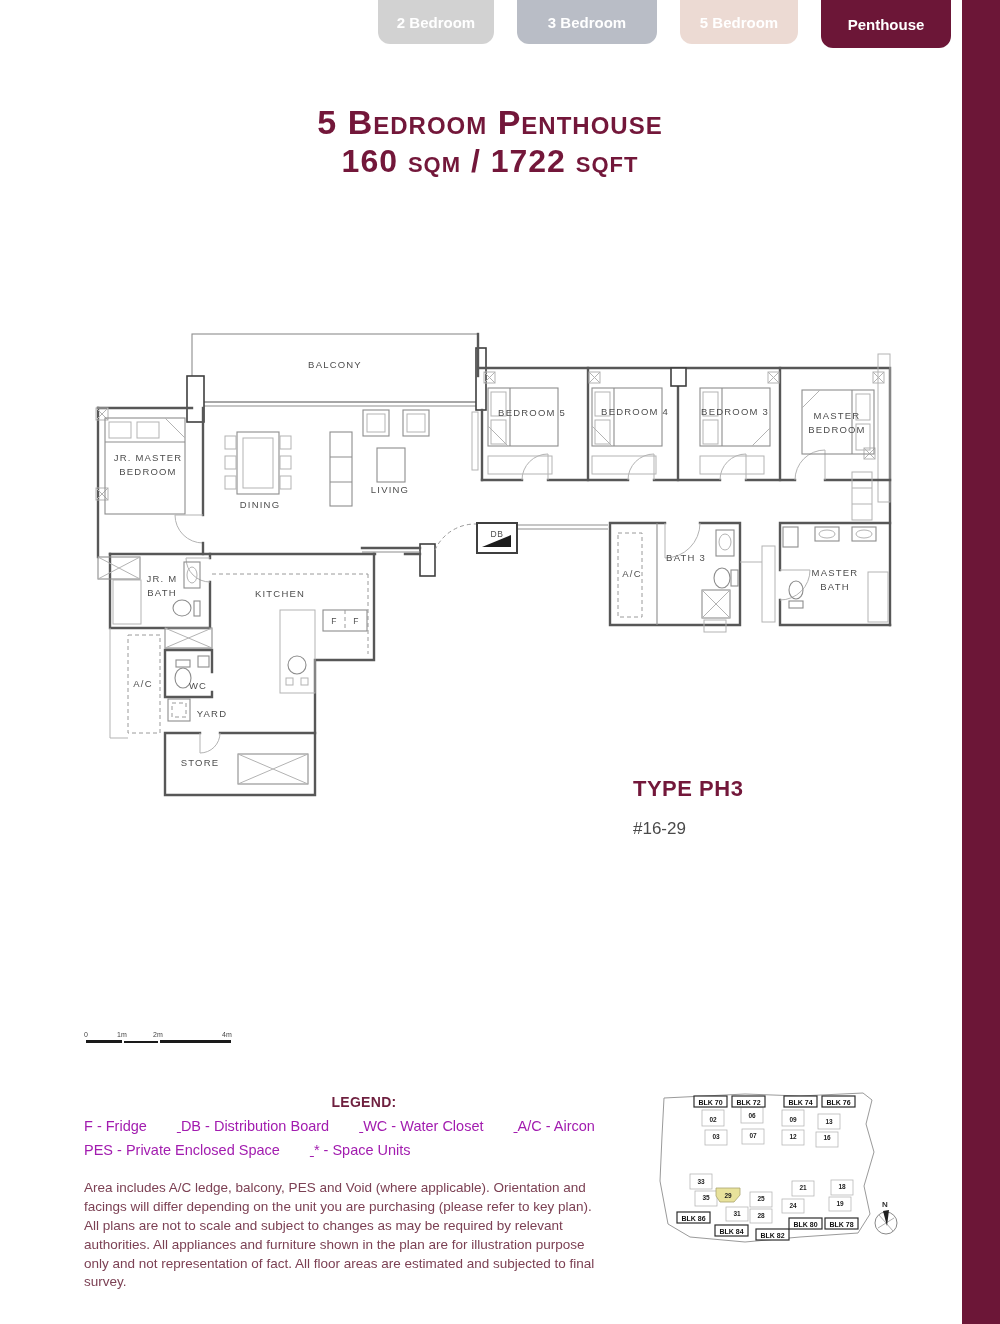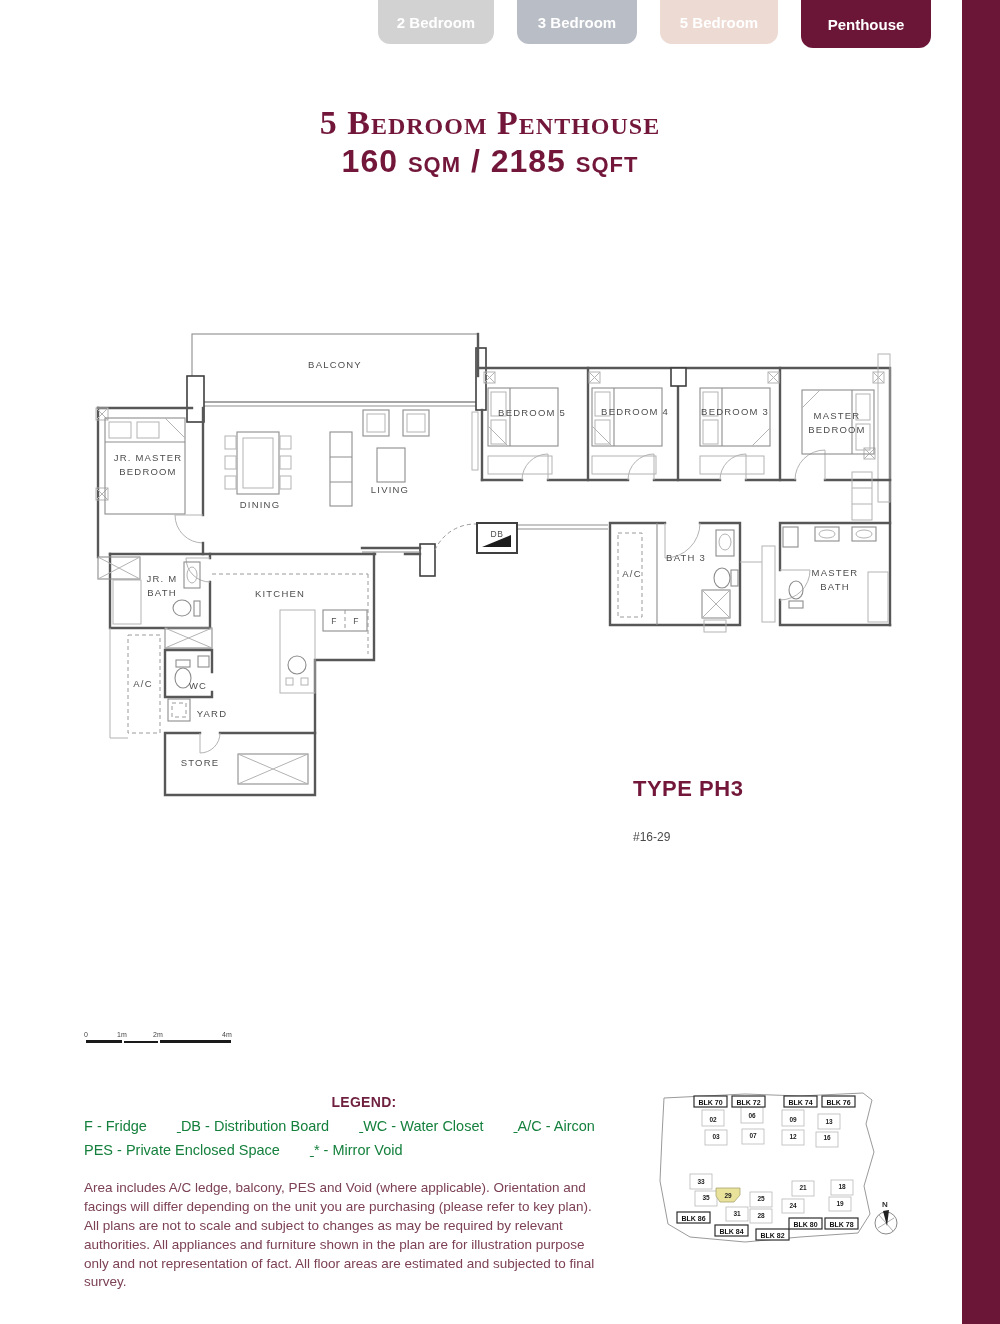--- a/index.html
+++ b/index.html
@@ -5,49 +5,49 @@
   html,body{margin:0;padding:0;background:#fff;}
   .page{position:relative;width:1000px;height:1324px;background:#ffffff;overflow:hidden;
         font-family:"Liberation Sans",sans-serif;}
   
   .strip{position:absolute;left:962px;top:0;width:38px;height:1324px;background:#6C1637;}
   
   .tabs{position:absolute;left:378px;top:0;display:flex;gap:23px;}
   .tab{height:44px;border-radius:0 0 12px 12px;color:#fff;font-weight:bold;font-size:15px;
        display:flex;align-items:center;justify-content:center;cursor:pointer;}
   .tab-2br{width:116px;background:#D2D2D2;}
-  .tab-3br{width:120px;background:#B9BDC6;}
+  .tab-3br{width:140px;background:#B9BDC6;}
   .tab-4br{width:118px;background:#ECDAD3;}
   .tab-ph{width:130px;background:#6C1637;height:48px;}
   
   .title-wrap{position:absolute;left:90px;top:104px;width:800px;text-align:center;color:#73173A;}
-  .title-line1{font-size:34px;font-weight:bold;font-variant:small-caps;letter-spacing:1px;line-height:1.1;font-family:Liberation Serif, serif;}
+  .title-line1{font-size:34px;font-weight:bold;font-variant:small-caps;letter-spacing:1px;line-height:1.1;}
   .title-line2{font-size:32px;font-weight:bold;font-variant:small-caps;letter-spacing:1px;line-height:1.15;margin-top:2px;}
   
   .plan{position:absolute;left:80px;top:320px;width:820px;height:500px;}
   .wall{stroke:#575757;stroke-width:2.4;fill:none;stroke-linecap:square;}
   .thin{stroke:#8d8d8d;stroke-width:1.1;fill:none;}
   .lite{stroke:#b3b3b3;stroke-width:1;fill:none;}
   .dash{stroke:#9a9a9a;stroke-width:1;fill:none;stroke-dasharray:4 3;}
   .pier{fill:#ffffff;stroke:#3f3f3f;stroke-width:1.6;}
   .rlabel{font-family:"Liberation Sans",sans-serif;font-size:9.5px;fill:#4d4d4d;
           letter-spacing:1.2px;text-anchor:middle;}
   .slab{font-family:"Liberation Sans",sans-serif;font-size:8.5px;fill:#4d4d4d;
         letter-spacing:.5px;text-anchor:middle;}
   
   .type-wrap{position:absolute;left:633px;top:763px;}
   .type-label{font-size:22px;font-weight:bold;color:#73173A;letter-spacing:.5px;margin-top:13px;}
-  .unit-label{font-size:12px;color:#4a4a4a;margin-top:28px;}
+  .unit-label{font-size:17px;color:#4a4a4a;margin-top:17px;}
   
   .scalebar{position:absolute;left:84px;top:1029px;width:160px;height:20px;}
   .scl{font-family:"Liberation Sans",sans-serif;font-size:7px;fill:#444;}
   
   .legend{position:absolute;left:84px;top:1094px;width:560px;}
   .legend-title{font-size:14px;font-weight:bold;color:#6E1F3E;letter-spacing:.3px;text-align:center;}
-  .legend-row{margin-top:8px;font-size:14.5px;color:#15803d;text-decoration:underline;}
+  .legend-row{margin-top:8px;font-size:14.5px;color:#a21caf;text-decoration:underline;}
   .legend-item{display:inline-block;margin-right:30px;}
   
   .disclaimer{position:absolute;left:84px;top:1179px;width:520px;font-size:13.5px;
               color:#7C4154;line-height:1.4;}
   
   .siteplan{position:absolute;left:650px;top:1086px;width:256px;height:170px;}
   .sbound{stroke:#9a9a9a;stroke-width:1;fill:none;}
   .sbox{fill:#ffffff;stroke:#2e2e2e;stroke-width:1.2;}
   .sboxt{font-family:"Liberation Sans",sans-serif;font-size:7px;font-weight:bold;fill:#111;text-anchor:middle;}
   .sunit{font-family:"Liberation Sans",sans-serif;font-size:6.5px;font-weight:bold;fill:#222;text-anchor:middle;}
@@ -62,21 +62,21 @@
 
   <div class="tabs">
     <div class="tab tab-2br">2 Bedroom</div>
     <div class="tab tab-3br">3 Bedroom</div>
     <div class="tab tab-4br">5 Bedroom</div>
     <div class="tab tab-ph">Penthouse</div>
   </div>
 
   <div class="title-wrap">
     <div class="title-line1">5 Bedroom Penthouse</div>
-    <div class="title-line2">160 sqm / 2185 sqft</div>
+    <div class="title-line2">160 sqm / 1722 sqft</div>
   </div>
 
   <div class="plan">
   <svg viewBox="0 0 820 500" width="820" height="500">
 
     <g>
       <rect class="thin" x="112" y="14" width="286" height="68"></rect>
       <line class="thin" x1="112" y1="82" x2="398" y2="82"></line>
       <line class="thin" x1="112" y1="86" x2="398" y2="86"></line>
       <rect class="pier" x="107" y="56" width="17" height="46"></rect>
@@ -312,21 +312,21 @@
   <div class="legend">
     <div class="legend-title">LEGEND:</div>
     <div class="legend-row">
       <span class="legend-item">F - Fridge</span>
       <span class="legend-item">DB - Distribution Board</span>
       <span class="legend-item">WC - Water Closet</span>
       <span class="legend-item">A/C - Aircon</span>
     </div>
     <div class="legend-row">
       <span class="legend-item">PES - Private Enclosed Space</span>
-      <span class="legend-item">* - Mirror Void</span>
+      <span class="legend-item">* - Space Units</span>
     </div>
   </div>
 
   <div class="disclaimer">Area includes A/C ledge, balcony, PES and Void (where applicable). Orientation and facings will differ depending on the unit you are purchasing (please refer to key plan). All plans are not to scale and subject to changes as may be required by relevant authorities. All appliances and furniture shown in the plan are for illustration purpose only and not representation of fact. All floor areas are estimated and subjected to final survey.</div>
 
   <div class="siteplan">
     <svg viewBox="0 0 256 170" width="256" height="170">
       <path class="sbound" d="M14,12 L95,8 L150,10 L213,7 L222,14 L216,38 L224,66 L214,100 L220,128 L208,147 L150,151 L95,156 L40,151 L18,138 L10,95 L12,50 Z"></path>
 
       <g>

